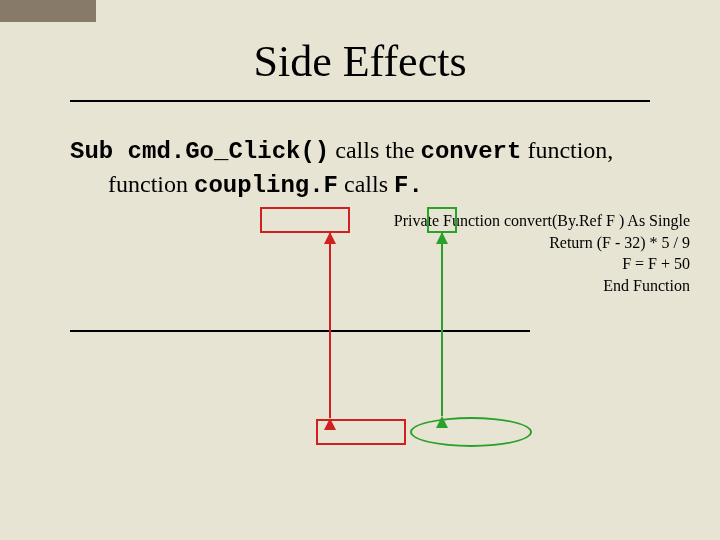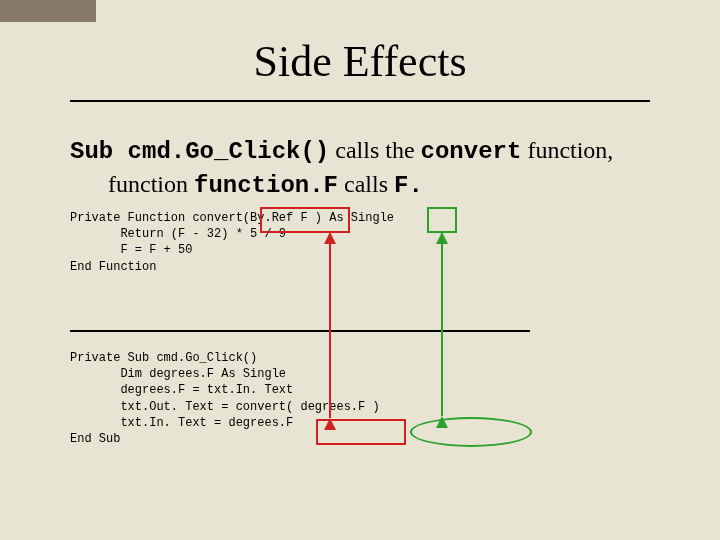--- a/index.html
+++ b/index.html
@@ -55,24 +55,25 @@
     font-weight: bold;
   }
   .indent2 {
     margin-left: 38px;
     display: inline-block;
   }
   .code {
     position: absolute;
     left: 70px;
     right: 30px;
-    font-family: Liberation Mono, monospace;
-    font-size: 12px;
+    font-family: Liberation Serif, serif;
+    font-size: 16px;
     line-height: 1.35;
     white-space: pre;
+    text-align: right;
   }
   .codeA { top: 210px; }
   .codeB { top: 350px; }
   .divline {
     position: absolute;
     top: 330px;
     left: 70px;
     width: 460px;
     border-top: 2px solid #000;
   }
@@ -105,37 +106,31 @@
 
   <div class="topbar" style="width:96px"></div>
 
   <div class="title">Side Effects</div>
 
   <div class="hr"></div>
 
   <div class="explain">
     <span class="mono">Sub cmd.Go_Click()</span><span> calls the </span><span class="mono">convert</span><span> function,</span><br>
     <span class="indent2">
-      <span>function </span><span class="mono">function.F</span><span> calls </span><span class="mono">F.</span>
+      <span>function </span><span class="mono">coupling.F</span><span> calls </span><span class="mono">F.</span>
     </span>
   </div>
 
   <div class="code codeA">Private Function convert(By.Ref F ) As Single
        Return (F - 32) * 5 / 9
        F = F + 50
 End Function</div>
 
   <div class="divline"></div>
 
-  <div class="code codeB">Private Sub cmd.Go_Click()
-       Dim degrees.F As Single
-       degrees.F = txt.In. Text
-       txt.Out. Text = convert( degrees.F )
-       txt.In. Text = degrees.F
-End Sub</div>
 
   <div class="anno boxRed" style="left:260px; top:207px; width:86px; height:22px;"></div>
 
   <div class="anno boxRed" style="left:316px; top:419px; width:86px; height:22px;"></div>
 
   <div class="anno boxGreen" style="left:427px; top:207px; width:26px; height:22px;"></div>
 
   <div class="anno ellipseGreen" style="left:410px; top:417px; width:118px; height:26px;"></div>
 
   <svg class="arrows" viewBox="0 0 720 540">

